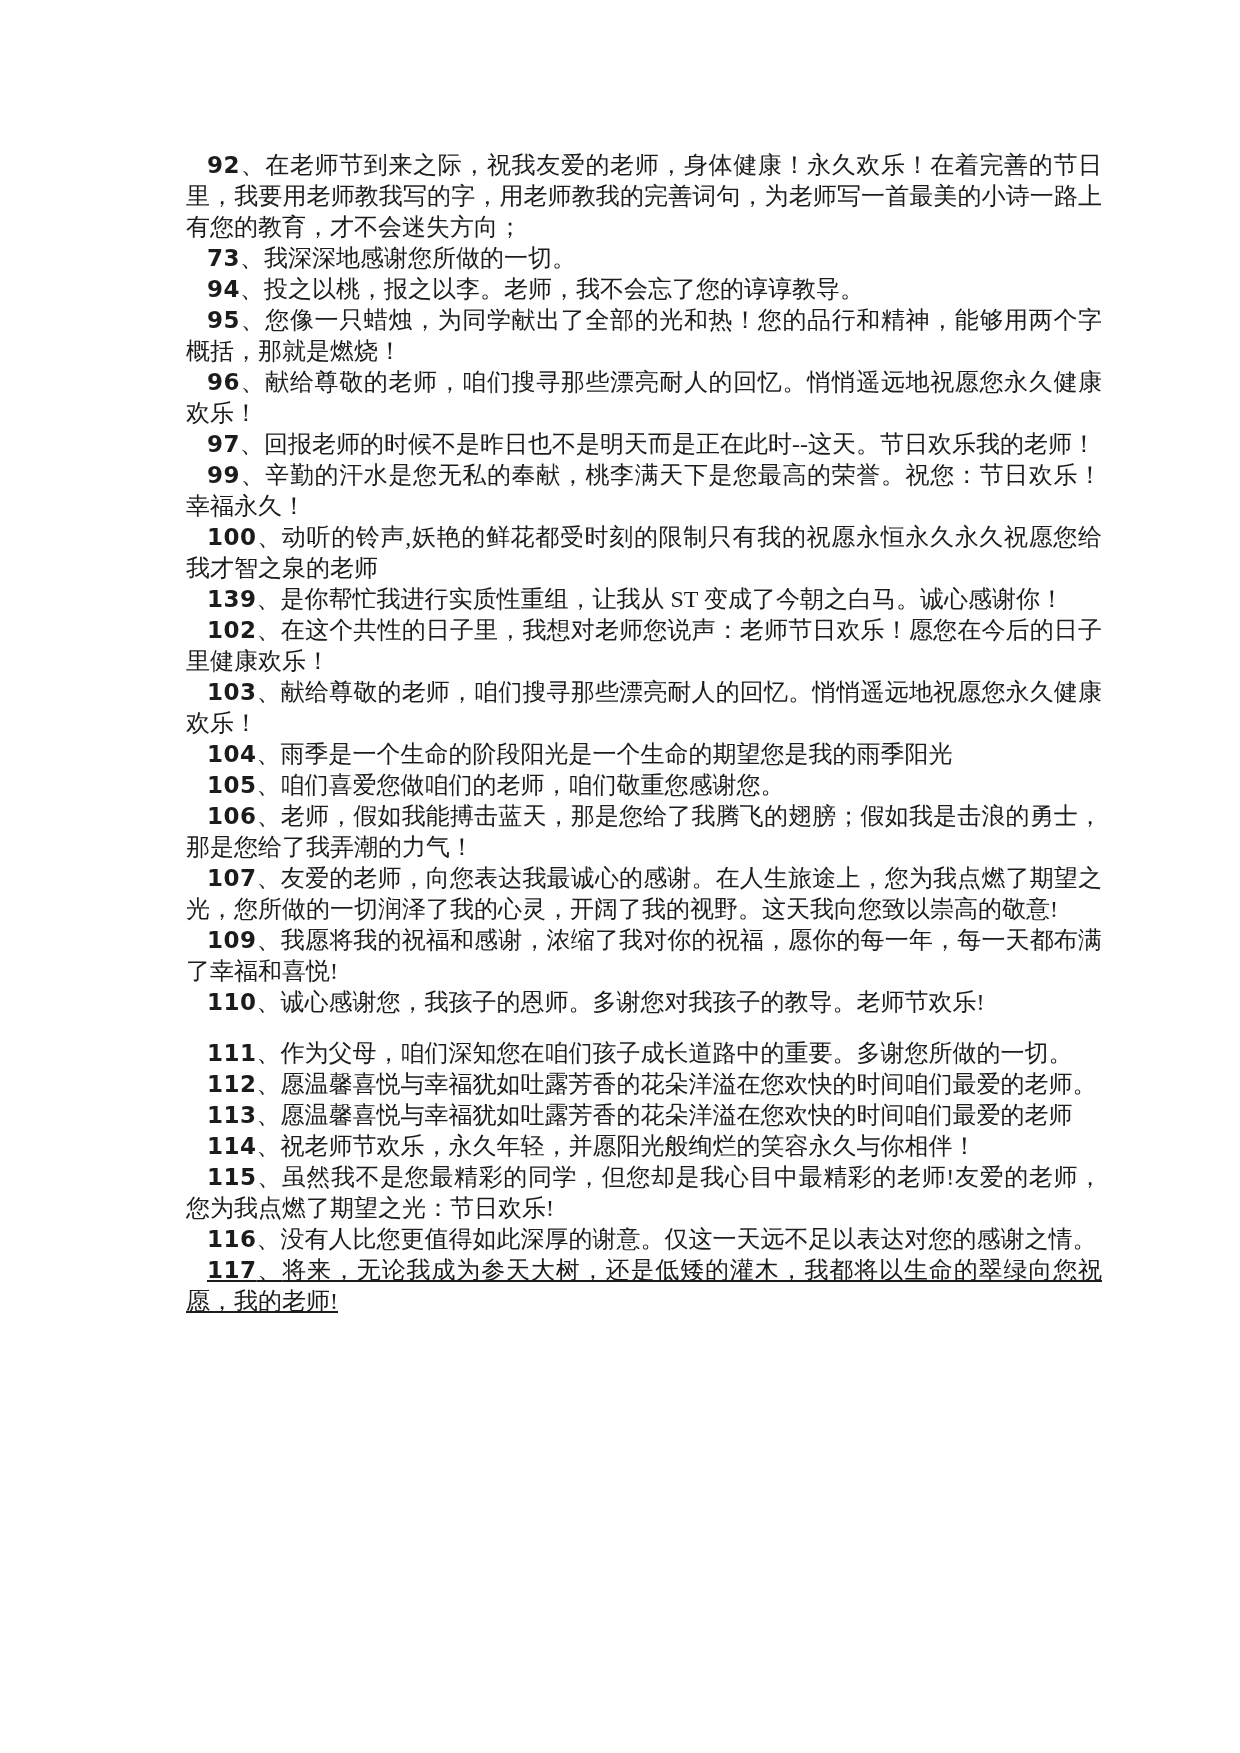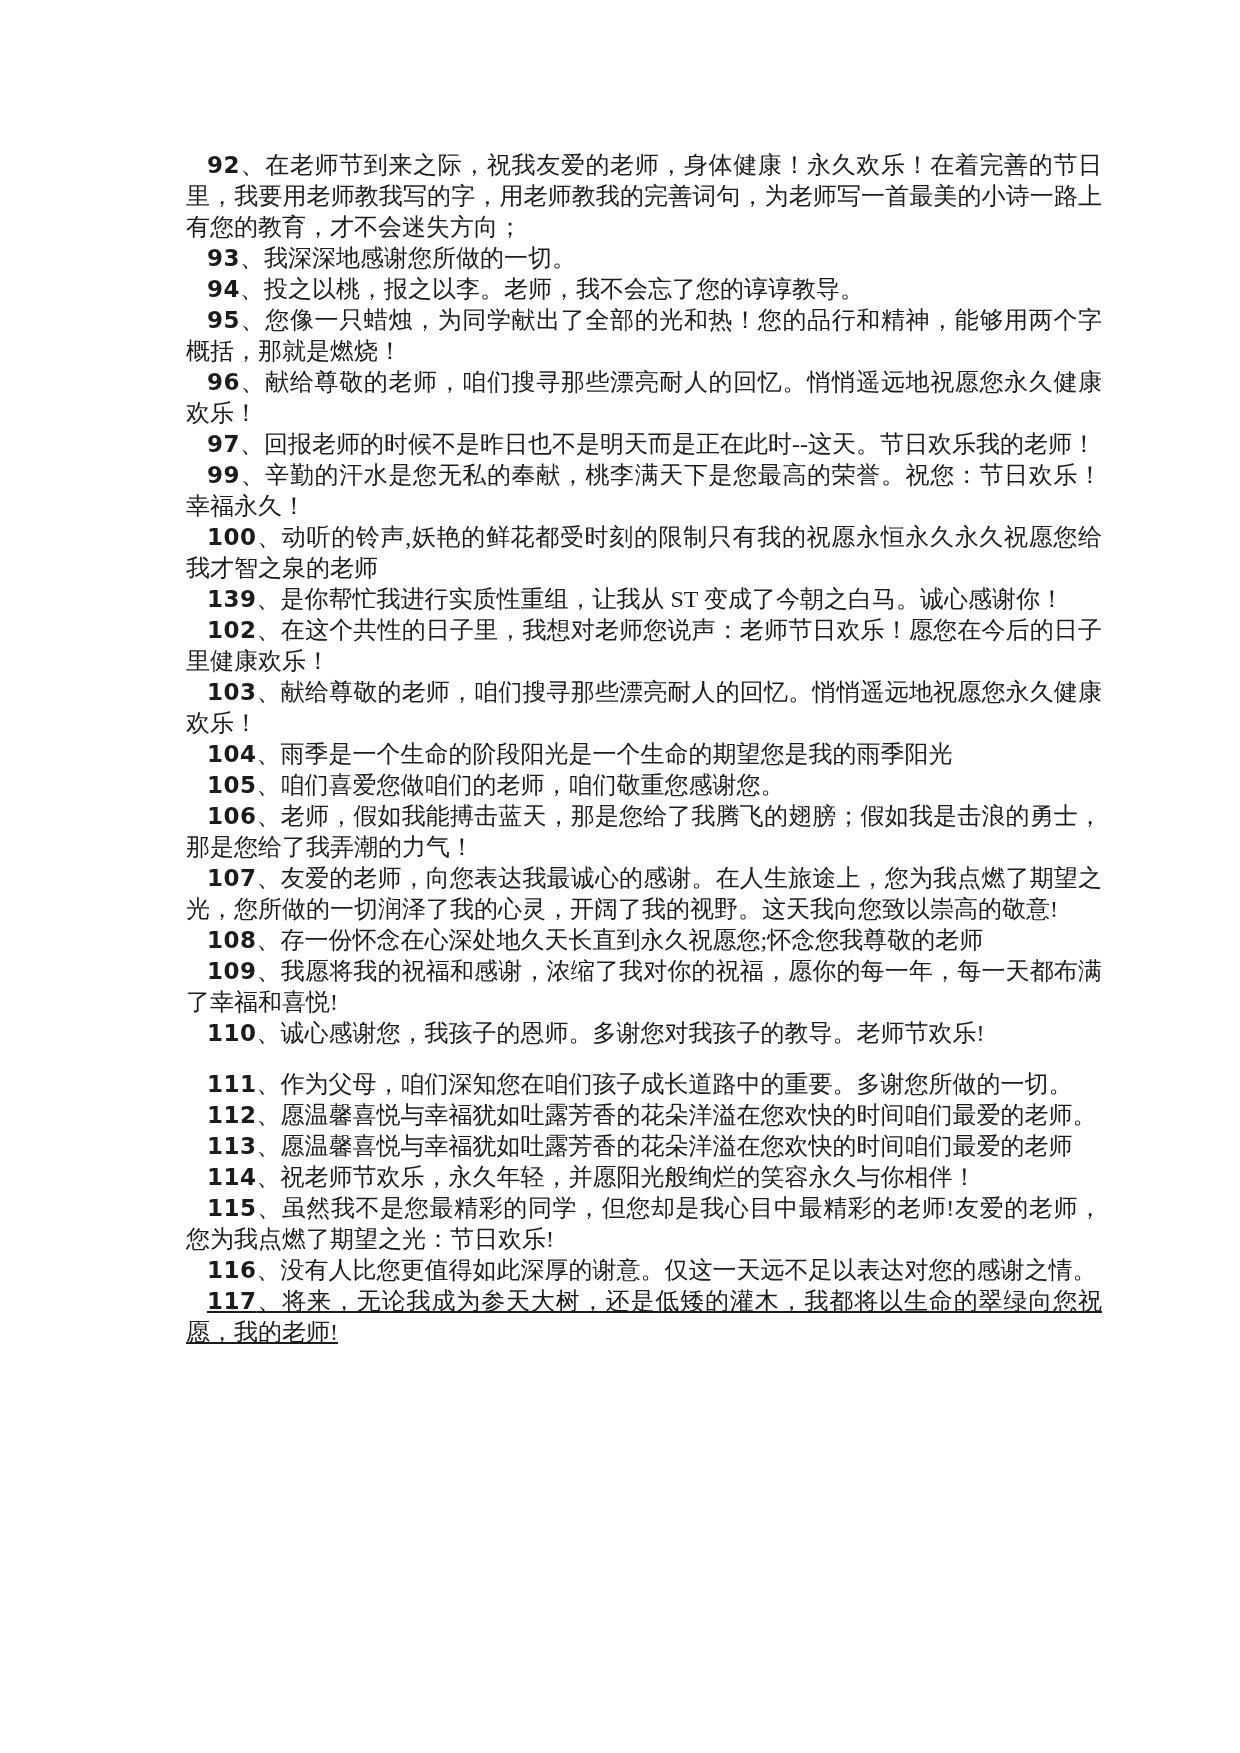--- a/index.html
+++ b/index.html
@@ -44,21 +44,21 @@
     font-weight: normal;
   }
 </style>
 </head>
 <body style="background: rgb(255, 255, 255);">
 
 <div class="page">
   <div class="content">
   <p class="greeting" style="color: rgb(28, 28, 28);"><span class="num">92</span><span class="sep">、</span><span class="txt">在老师节到来之际，祝我友爱的老师，身体健康！永久欢乐！在着完善的节日里，我要用老师教我写的字，用老师教我的完善词句，为老师写一首最美的小诗一路上有您的教育，才不会迷失方向；</span></p>
 
-  <p class="greeting" style="color: rgb(28, 28, 28);"><span class="num">93</span><span class="sep">、</span><span class="txt">我深深地感谢您所做的一切。</span></p>
+  <p class="greeting" style="color: rgb(28, 28, 28);"><span class="num">73</span><span class="sep">、</span><span class="txt">我深深地感谢您所做的一切。</span></p>
 
   <p class="greeting" style="color: rgb(28, 28, 28);"><span class="num">94</span><span class="sep">、</span><span class="txt">投之以桃，报之以李。老师，我不会忘了您的谆谆教导。</span></p>
 
   <p class="greeting" style="color: rgb(28, 28, 28);"><span class="num">95</span><span class="sep">、</span><span class="txt">您像一只蜡烛，为同学献出了全部的光和热！您的品行和精神，能够用两个字概括，那就是燃烧！</span></p>
 
   <p class="greeting" style="color: rgb(28, 28, 28);"><span class="num">96</span><span class="sep">、</span><span class="txt">献给尊敬的老师，咱们搜寻那些漂亮耐人的回忆。悄悄遥远地祝愿您永久健康欢乐！</span></p>
 
   <p class="greeting" style="color: rgb(28, 28, 28);"><span class="num">97</span><span class="sep">、</span><span class="txt">回报老师的时候不是昨日也不是明天而是正在此时--这天。节日欢乐我的老师！</span></p>
 
 
@@ -73,21 +73,20 @@
   <p class="greeting" style="color: rgb(28, 28, 28);"><span class="num">103</span><span class="sep">、</span><span class="txt">献给尊敬的老师，咱们搜寻那些漂亮耐人的回忆。悄悄遥远地祝愿您永久健康欢乐！</span></p>
 
   <p class="greeting" style="color: rgb(28, 28, 28);"><span class="num">104</span><span class="sep">、</span><span class="txt">雨季是一个生命的阶段阳光是一个生命的期望您是我的雨季阳光</span></p>
 
   <p class="greeting" style="color: rgb(28, 28, 28);"><span class="num">105</span><span class="sep">、</span><span class="txt">咱们喜爱您做咱们的老师，咱们敬重您感谢您。</span></p>
 
   <p class="greeting" style="color: rgb(28, 28, 28);"><span class="num">106</span><span class="sep">、</span><span class="txt">老师，假如我能搏击蓝天，那是您给了我腾飞的翅膀；假如我是击浪的勇士，那是您给了我弄潮的力气！</span></p>
 
   <p class="greeting" style="color: rgb(28, 28, 28);"><span class="num">107</span><span class="sep">、</span><span class="txt">友爱的老师，向您表达我最诚心的感谢。在人生旅途上，您为我点燃了期望之光，您所做的一切润泽了我的心灵，开阔了我的视野。这天我向您致以崇高的敬意!</span></p>
 
-  <p class="greeting" style="color: rgb(28, 28, 28);"><span class="num">108</span><span class="sep">、</span><span class="txt">存一份怀念在心深处地久天长直到永久祝愿您;怀念您我尊敬的老师</span></p>
 
   <p class="greeting" style="color: rgb(28, 28, 28);"><span class="num">109</span><span class="sep">、</span><span class="txt">我愿将我的祝福和感谢，浓缩了我对你的祝福，愿你的每一年，每一天都布满了幸福和喜悦!</span></p>
 
   <p class="greeting" style="color: rgb(28, 28, 28);"><span class="num">110</span><span class="sep">、</span><span class="txt">诚心感谢您，我孩子的恩师。多谢您对我孩子的教导。老师节欢乐!</span></p>
 
   <p class="greeting" style="color: rgb(28, 28, 28); margin-top: 20px;"><span class="num">111</span><span class="sep">、</span><span class="txt">作为父母，咱们深知您在咱们孩子成长道路中的重要。多谢您所做的一切。</span></p>
 
   <p class="greeting" style="color: rgb(28, 28, 28);"><span class="num">112</span><span class="sep">、</span><span class="txt">愿温馨喜悦与幸福犹如吐露芳香的花朵洋溢在您欢快的时间咱们最爱的老师。</span></p>
 
   <p class="greeting" style="color: rgb(28, 28, 28);"><span class="num">113</span><span class="sep">、</span><span class="txt">愿温馨喜悦与幸福犹如吐露芳香的花朵洋溢在您欢快的时间咱们最爱的老师</span></p>

